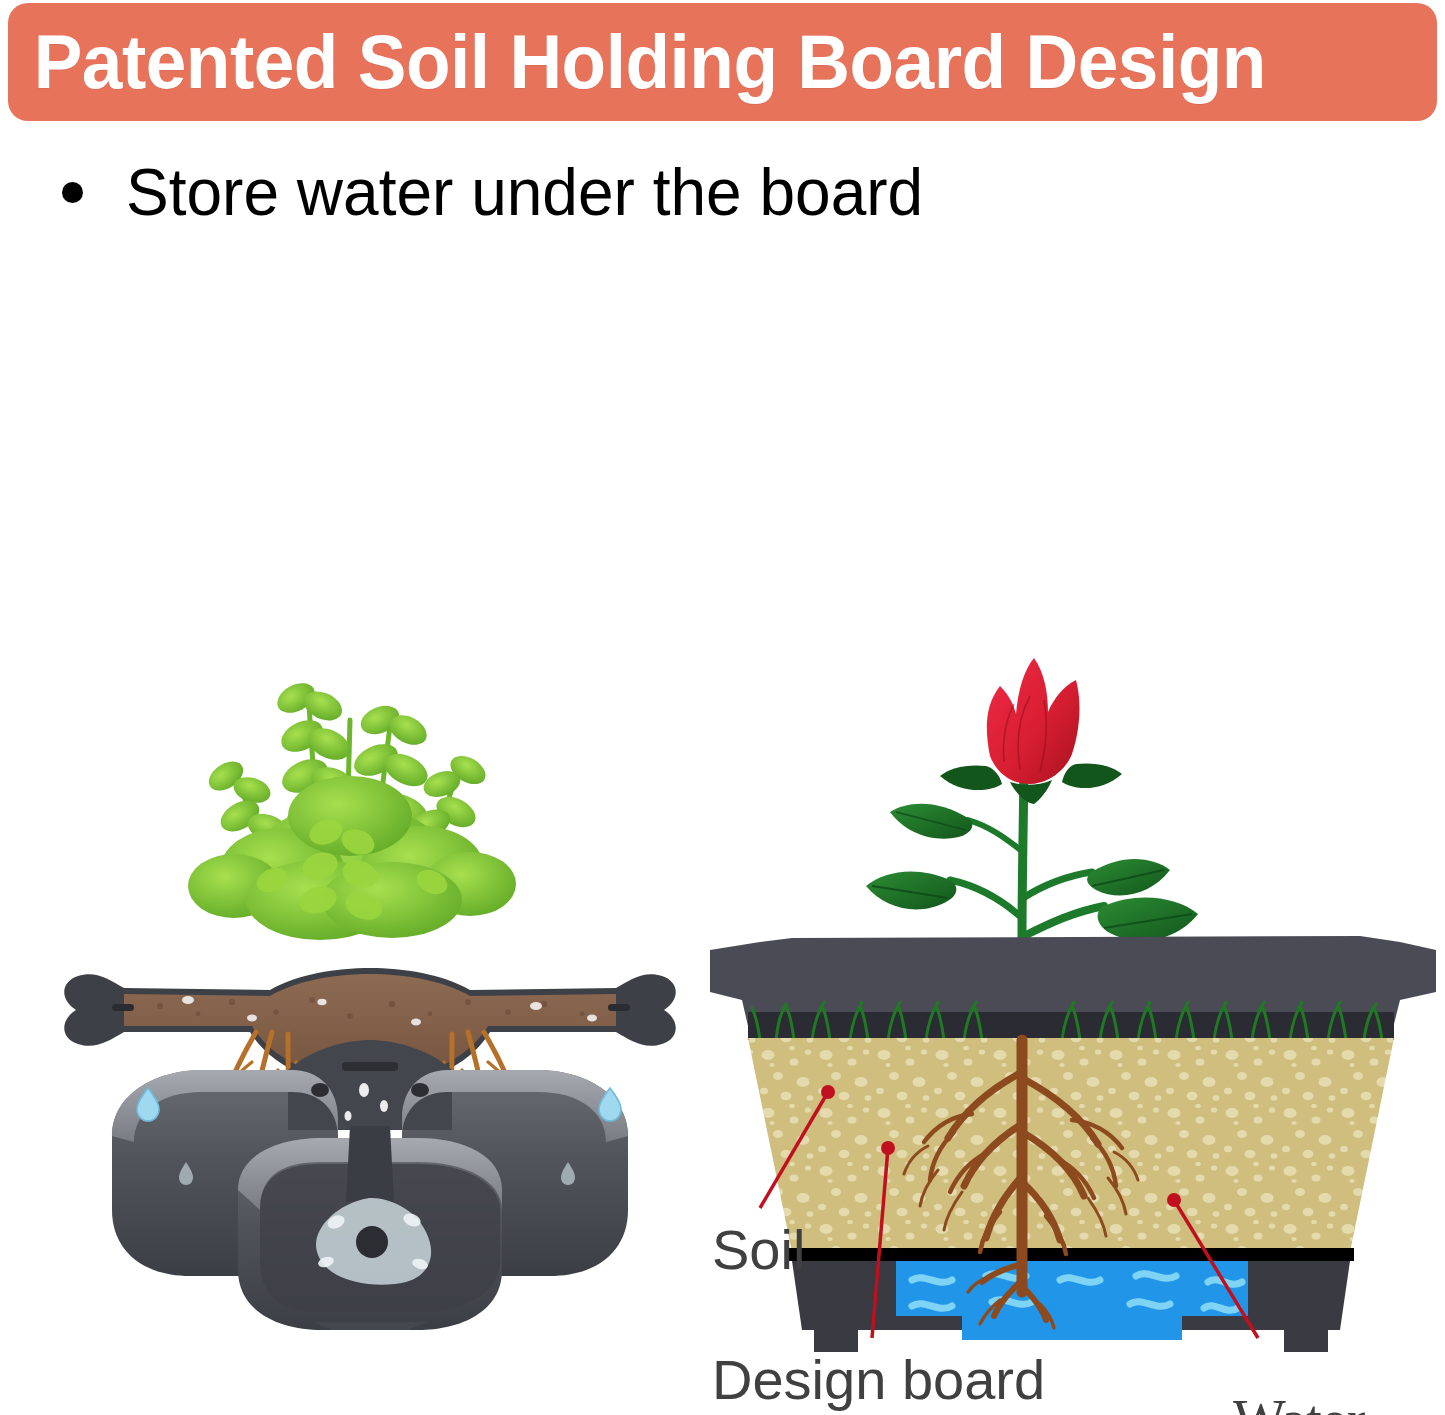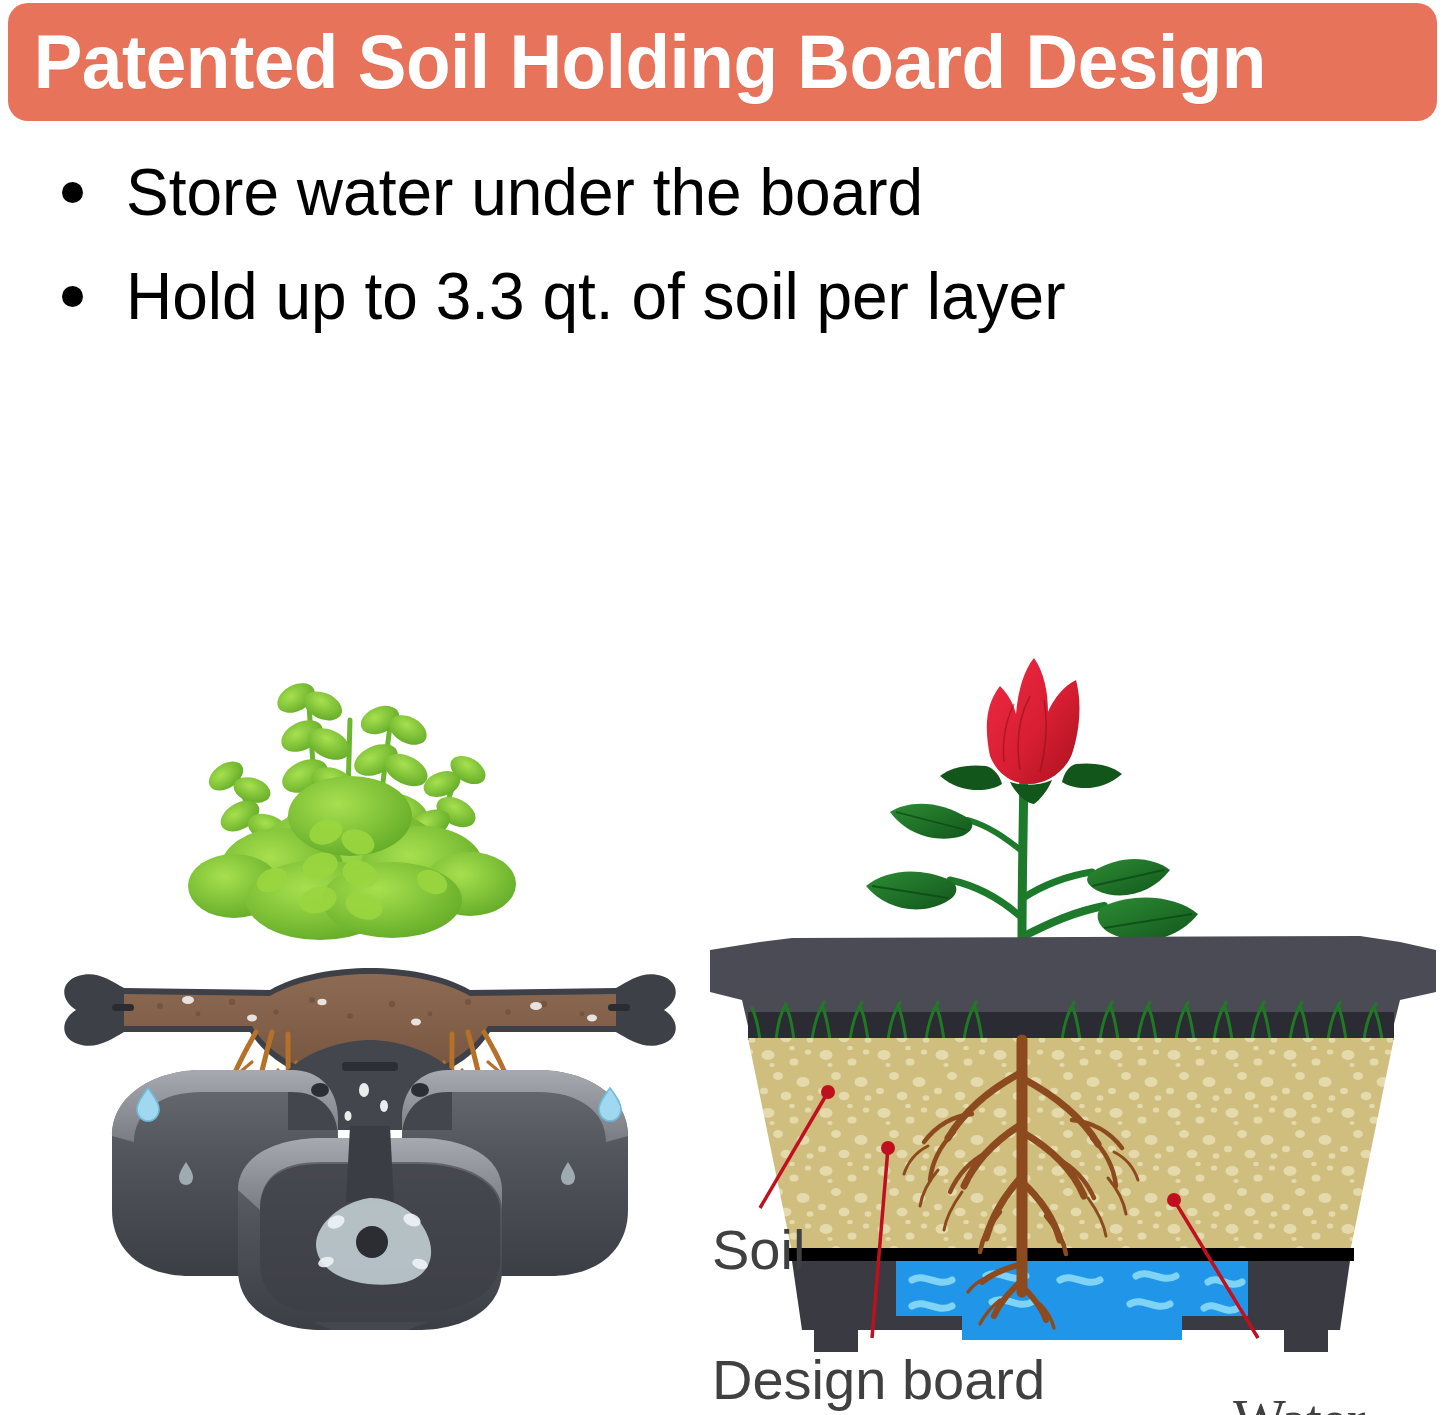--- a/index.html
+++ b/index.html
@@ -121,24 +121,20 @@
 <body>
 
 <div id="header-banner">
   <span id="header-title">Patented Soil Holding Board Design</span>
 </div>
 
 <ul id="feature-list">
   <li class="feature-item">
     <span class="feature-bullet"></span>
     <span class="feature-text">Store water under the board</span>
-  </li>
-  <li class="feature-item">
-    <span class="feature-bullet"></span>
-    <span class="feature-text">Hold up to 3.3 qt. of soil per layer</span>
   </li>
 </ul>
 
 <div id="figures">
 
   <div id="left-figure">
     <svg class="figure-svg" viewBox="0 0 700 760" width="700" height="760" xmlns="http://www.w3.org/2000/svg">
       <defs>
         <linearGradient id="potBody" x1="0" y1="0" x2="0" y2="1">
           <stop offset="0" stop-color="#6a6c74"></stop>

